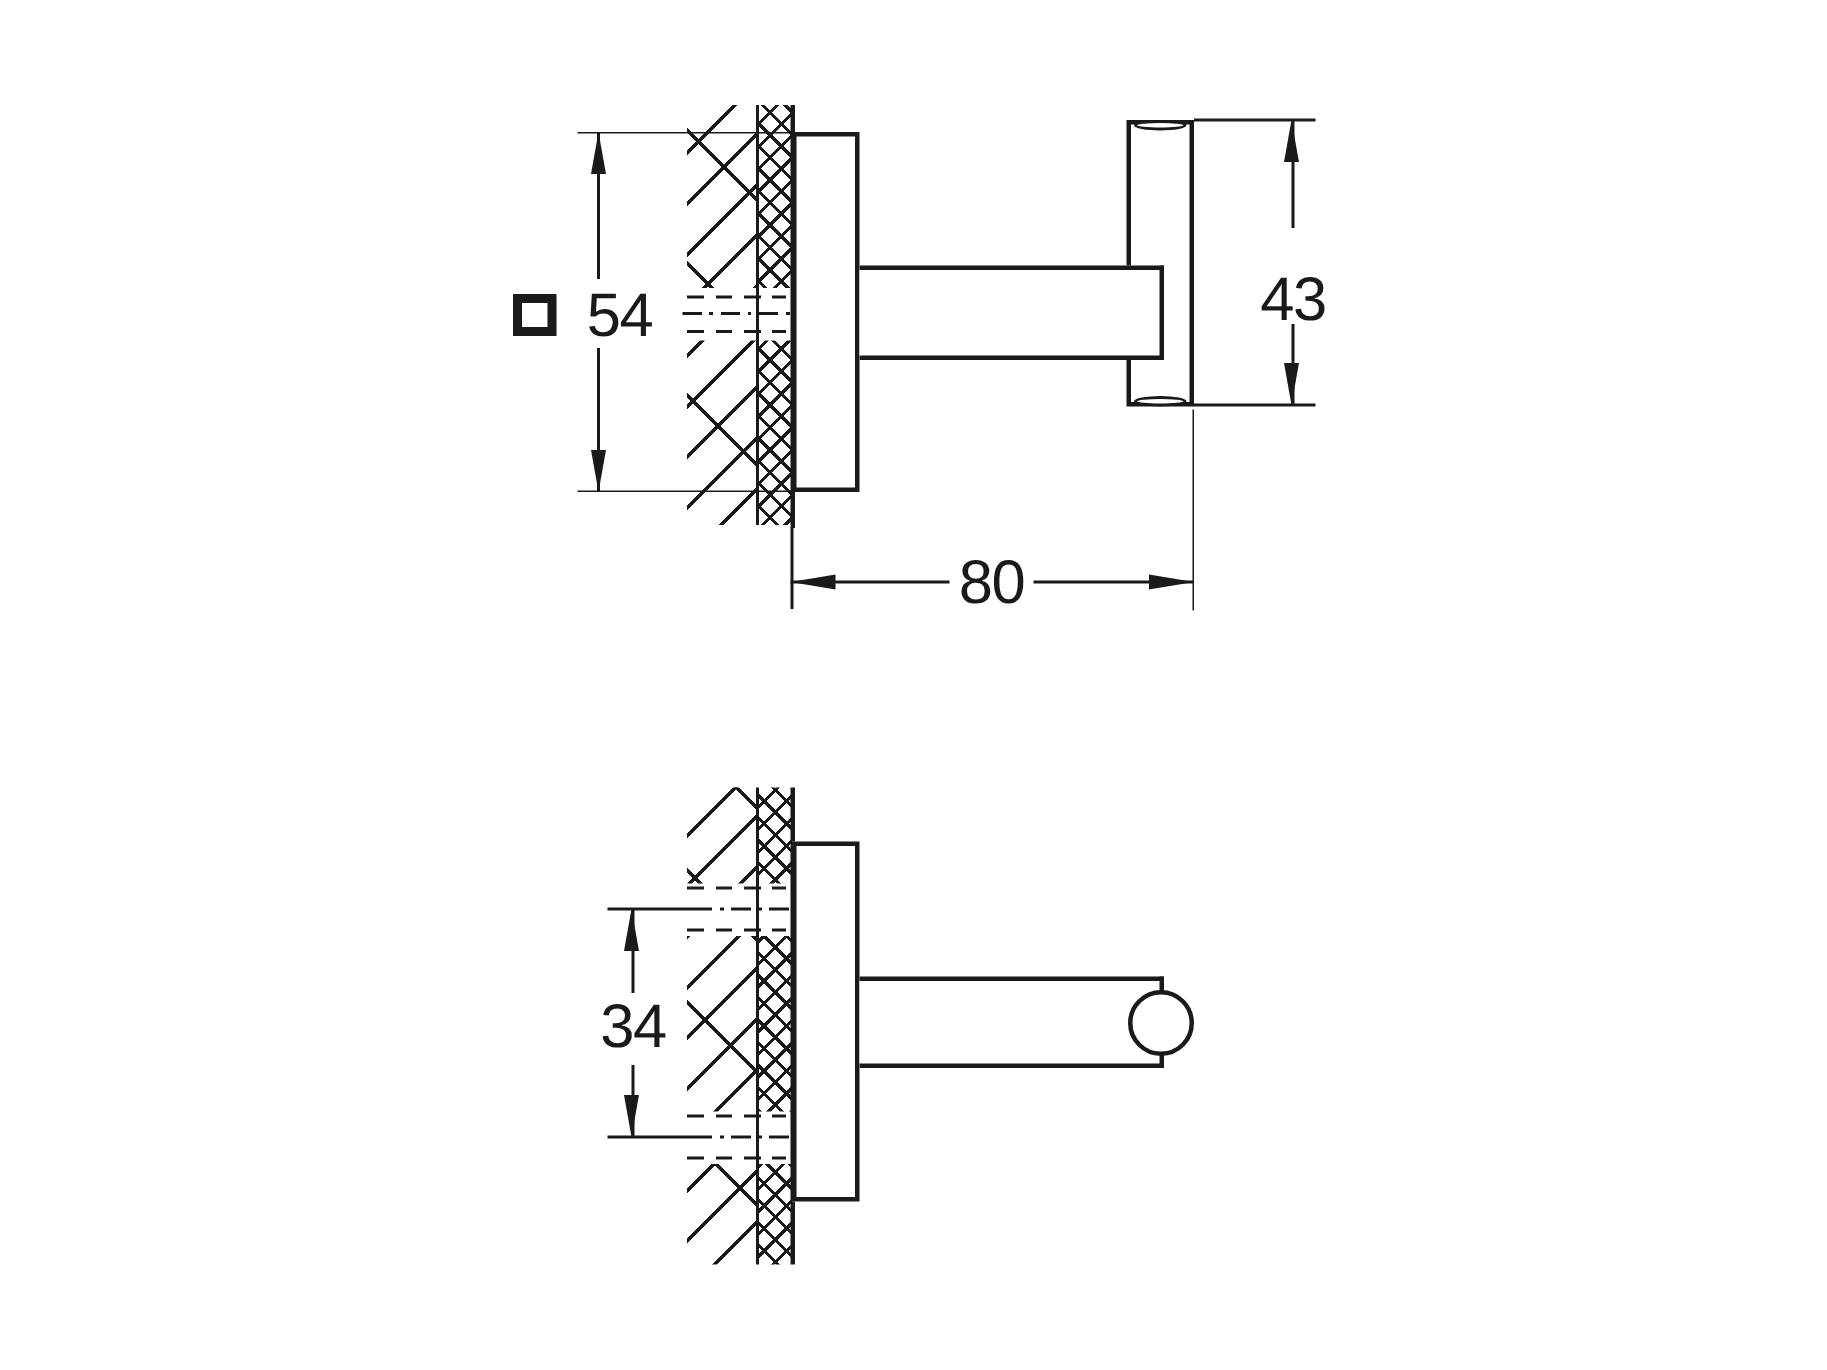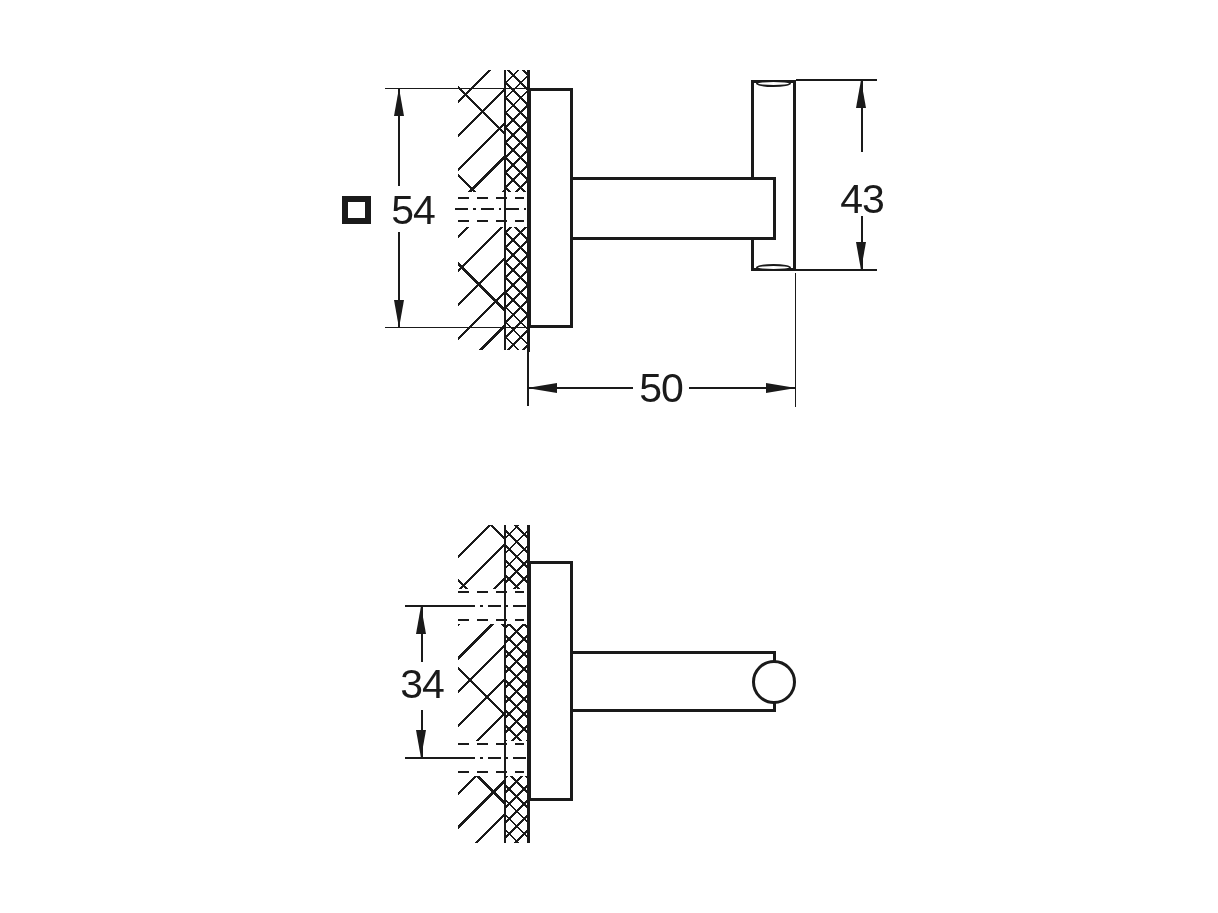--- a/index.html
+++ b/index.html
@@ -83,21 +83,21 @@
       <div class="arr down" style="left:855.5px;top:242px;"></div>
       <div class="dimlabel" style="left:836px;top:158px;width:52px;margin-top:24px;">43</div>
     </div>
 
     <div class="abs" style="left:0;top:0;width:0;height:0;">
       <div class="ln" style="left:794.6px;top:273px;width:1.5px;height:134px;"></div>
       <div class="ln" style="left:527px;top:387.2px;width:106px;height:1.6px;"></div>
       <div class="ln" style="left:689px;top:387.2px;width:107px;height:1.6px;"></div>
       <div class="arr left" style="left:527px;top:382.5px;"></div>
       <div class="arr right" style="left:766px;top:382.5px;"></div>
-      <div class="dimlabel" style="left:635px;top:371px;width:52px;">50</div>
+      <div class="dimlabel" style="left:635px;top:371px;width:52px;">80</div>
     </div>
   </div>
 
   <div class="abs" style="left:0;top:456px;width:1218px;height:457px;">
 
     <div class="hatch-wide" style="left:458px;top:69px;width:47px;height:318px;"></div>
     <div class="hatch-fine" style="left:505px;top:69px;width:23px;height:318px;"></div>
 
     <div class="clear" style="left:455px;top:133px;width:73px;height:35px;"></div>
     <div class="clear" style="left:455px;top:285px;width:73px;height:35px;"></div>

